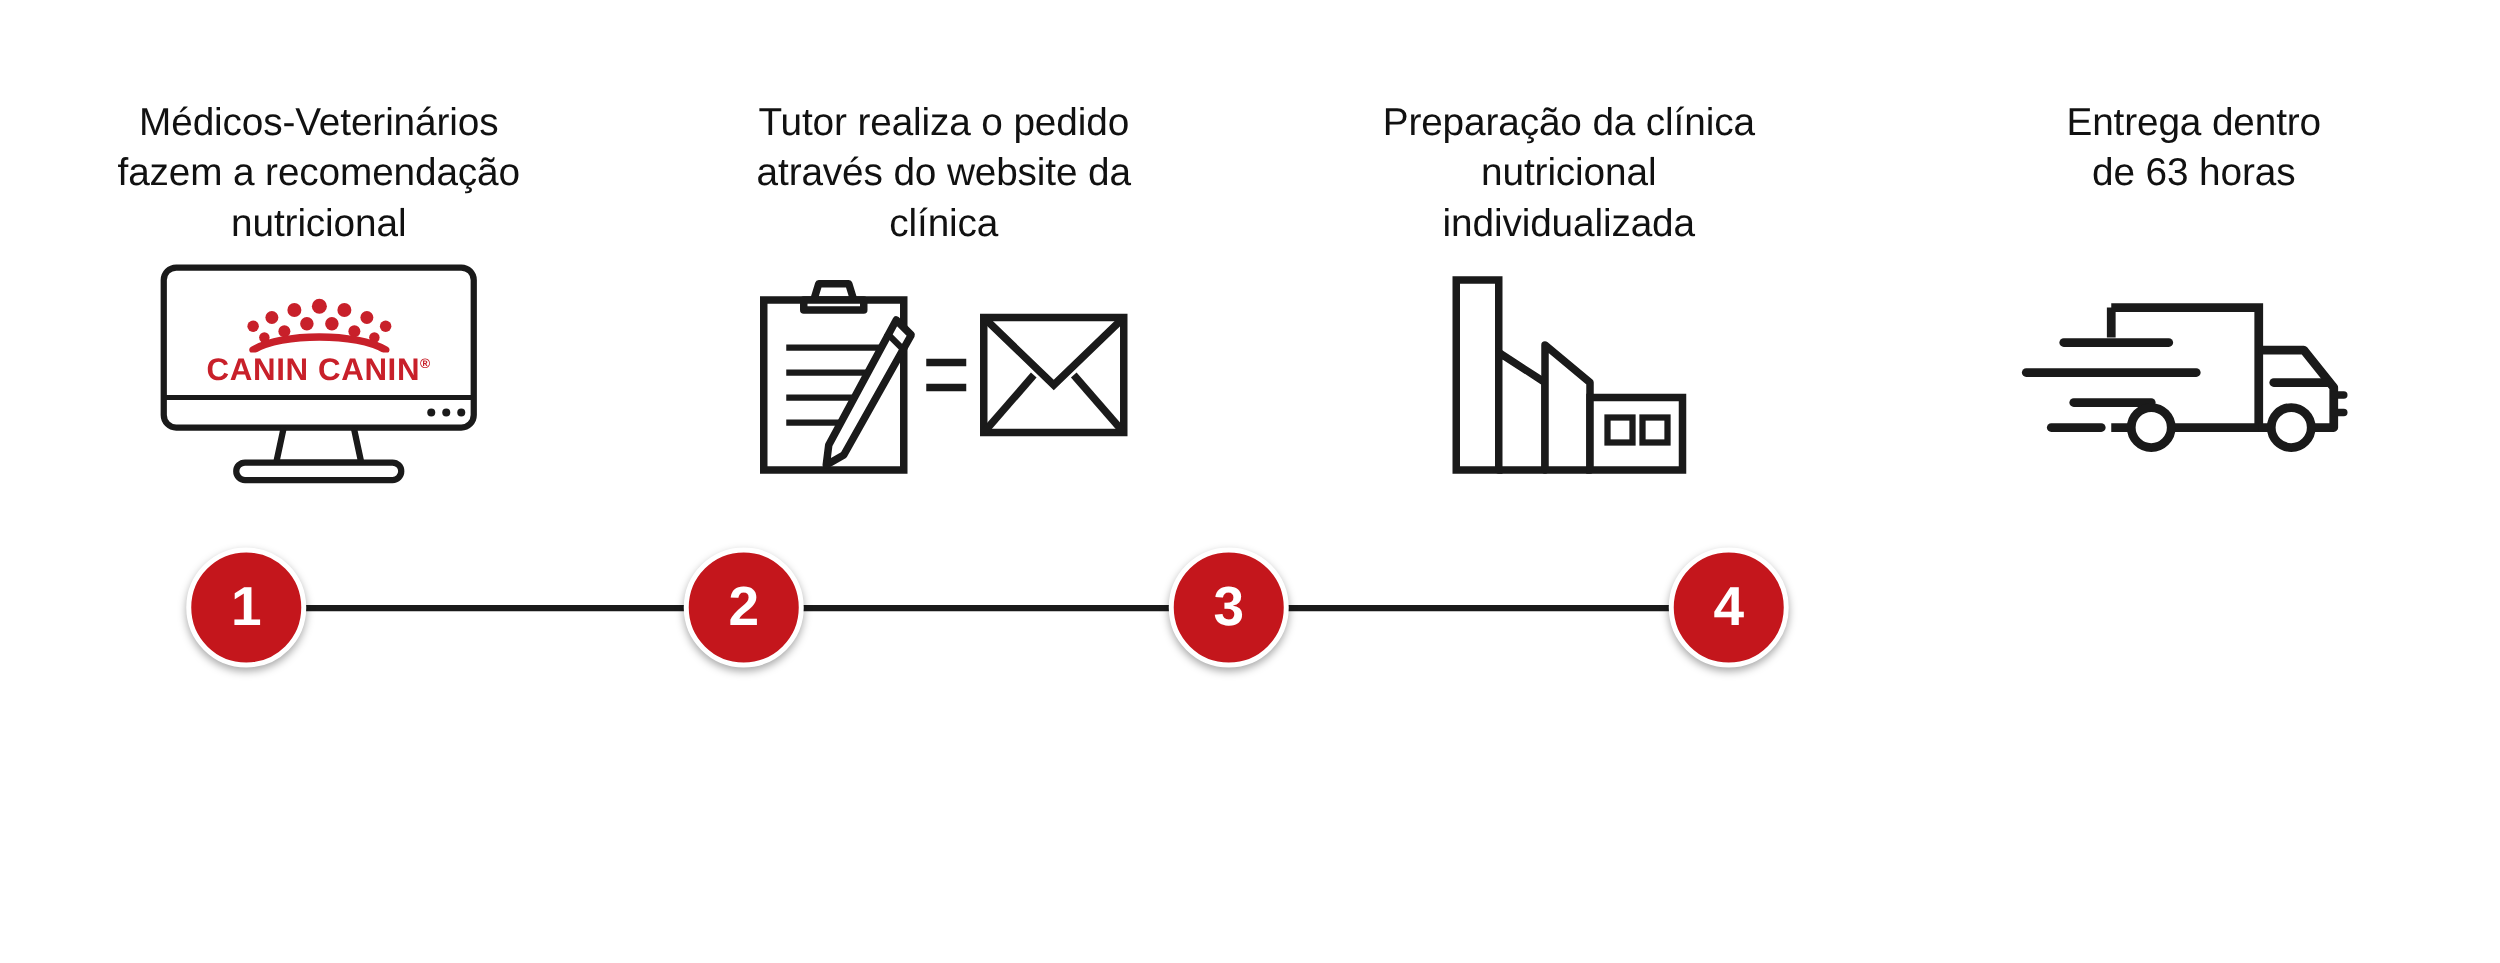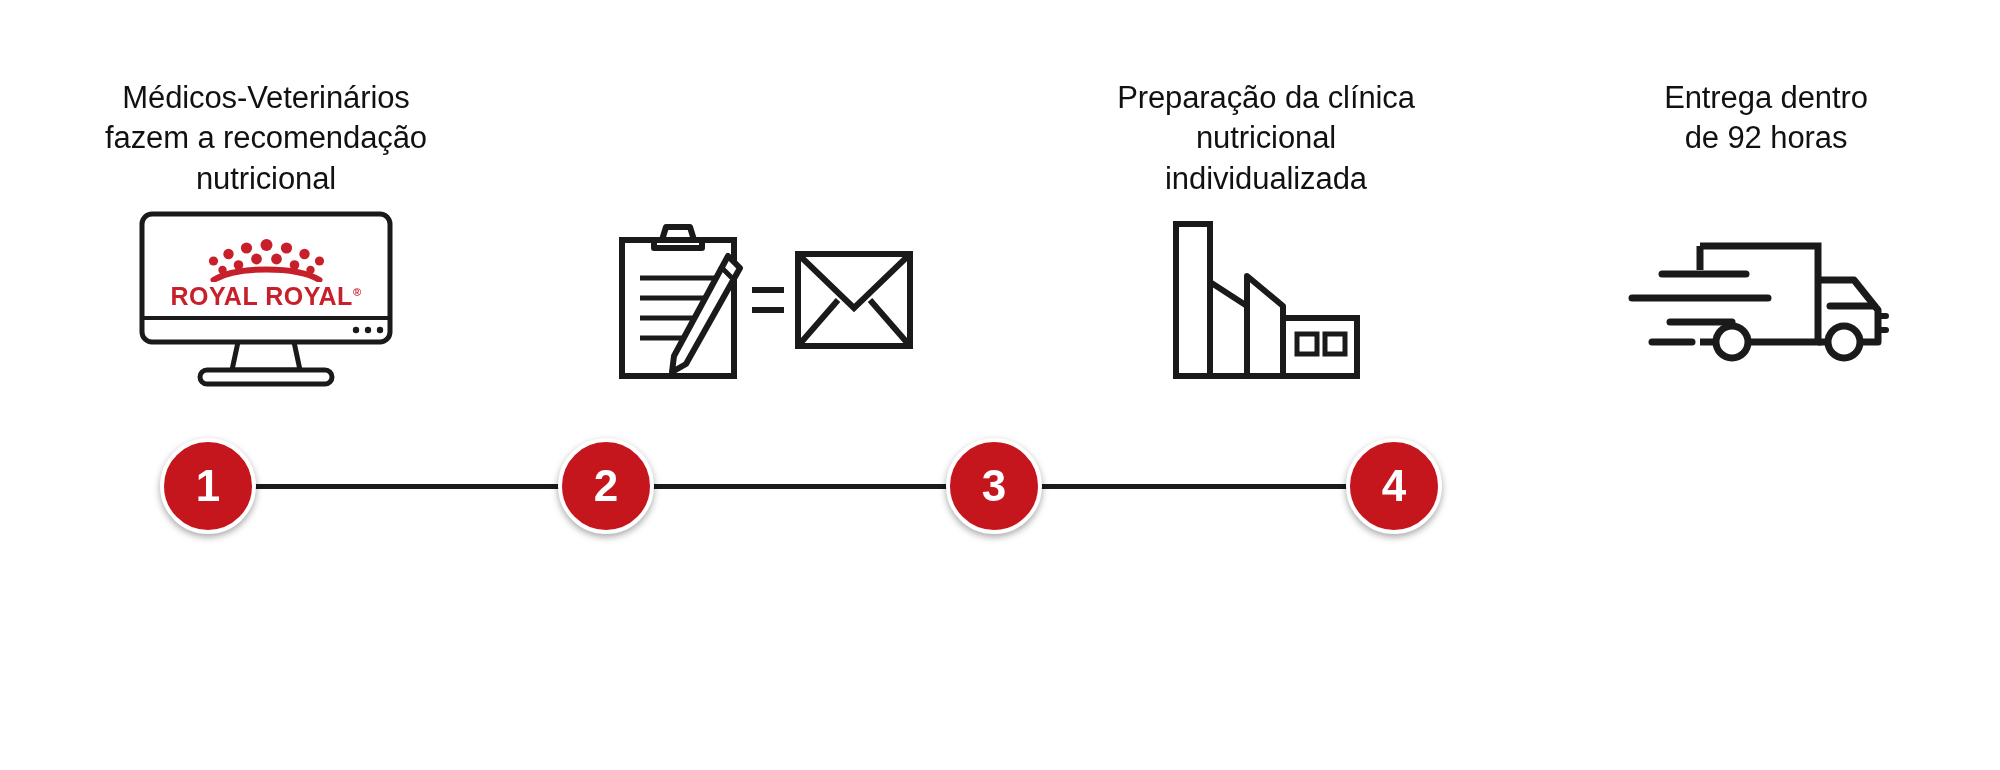--- a/index.html
+++ b/index.html
@@ -3,21 +3,21 @@
 <meta charset="utf-8">
 <style>
   html,body{margin:0;padding:0;}
   body{
     width:2000px;height:770px;
     background:#ffffff;
     font-family:"Liberation Sans", sans-serif;
     overflow:hidden;
     position:relative;
   }
-  .board{position:absolute;left:16px;top:0;width:1712px;height:770px;}
+  .board{position:absolute;left:5px;top:0;width:1712px;height:770px;}
 
   
   .steps{
     position:absolute;left:0;top:0;width:2000px;height:770px;
     display:grid;
     grid-template-columns:repeat(4,500px);
   }
   .step{position:relative;}
 
   
@@ -117,27 +117,30 @@
                 <circle cx="128" cy="23" r="4.6"></circle>
                 <circle cx="65" cy="21" r="5.4"></circle>
                 <circle cx="85" cy="21" r="5.4"></circle>
                 <circle cx="47" cy="27" r="4.8"></circle>
                 <circle cx="103" cy="27" r="4.8"></circle>
                 <circle cx="31" cy="32" r="4.2"></circle>
                 <circle cx="119" cy="32" r="4.2"></circle>
               </g>
               <path d="M22 42 C 45 28, 105 28, 128 42" stroke="#C8202A" stroke-width="6" fill="none" stroke-linecap="round"></path>
             </svg>
-            <span class="rc-word"><span>ROYAL ROYAL</span><sup>®</sup></span>
+            <span class="rc-word"><span>CANIN CANIN</span><sup>®</sup></span>
           </div>
         </div>
       </div>
     </div>
 
     <div class="step">
+      <div class="caption">Tutor realiza o pedido
+através do website da
+clínica</div>
       <div class="icon-slot">
         <svg width="300" height="165" viewBox="0 0 300 165" fill="none" xmlns="http://www.w3.org/2000/svg">
 
           <rect x="6" y="22" width="112" height="136" stroke="#1a1a1a" stroke-width="6" fill="#ffffff"></rect>
 
           <path d="M46 22 L50 9 L74 9 L78 22 Z" stroke="#1a1a1a" stroke-width="6" fill="#ffffff" stroke-linejoin="round"></path>
           <path d="M38 22 L86 22 L86 30 L38 30 Z" stroke="#1a1a1a" stroke-width="6" fill="#ffffff" stroke-linejoin="round"></path>
 
           <line x1="24" y1="60" x2="100" y2="60" stroke="#1a1a1a" stroke-width="5"></line>
           <line x1="24" y1="80" x2="100" y2="80" stroke="#1a1a1a" stroke-width="5"></line>
@@ -176,21 +179,21 @@
           <rect x="112" y="98" width="74" height="58" stroke="#1a1a1a" stroke-width="6" fill="#ffffff"></rect>
 
           <rect x="126" y="114" width="20" height="20" stroke="#1a1a1a" stroke-width="5" fill="#ffffff"></rect>
           <rect x="154" y="114" width="20" height="20" stroke="#1a1a1a" stroke-width="5" fill="#ffffff"></rect>
         </svg>
       </div>
     </div>
 
     <div class="step">
       <div class="caption">Entrega dentro
-de 92 horas</div>
+de 63 horas</div>
       <div class="icon-slot">
         <svg width="300" height="140" viewBox="0 0 300 140" fill="none" xmlns="http://www.w3.org/2000/svg">
 
           <line x1="46" y1="44" x2="130" y2="44" stroke="#1a1a1a" stroke-width="7" stroke-linecap="round"></line>
           <line x1="16" y1="68" x2="152" y2="68" stroke="#1a1a1a" stroke-width="7" stroke-linecap="round"></line>
           <line x1="54" y1="92" x2="116" y2="92" stroke="#1a1a1a" stroke-width="7" stroke-linecap="round"></line>
           <line x1="36" y1="112" x2="76" y2="112" stroke="#1a1a1a" stroke-width="7" stroke-linecap="round"></line>
 
           <path d="M84 16 L84 40" stroke="#1a1a1a" stroke-width="7"></path>
           <path d="M84 16 L202 16 L202 112 L124 112" stroke="#1a1a1a" stroke-width="7" fill="none"></path>

